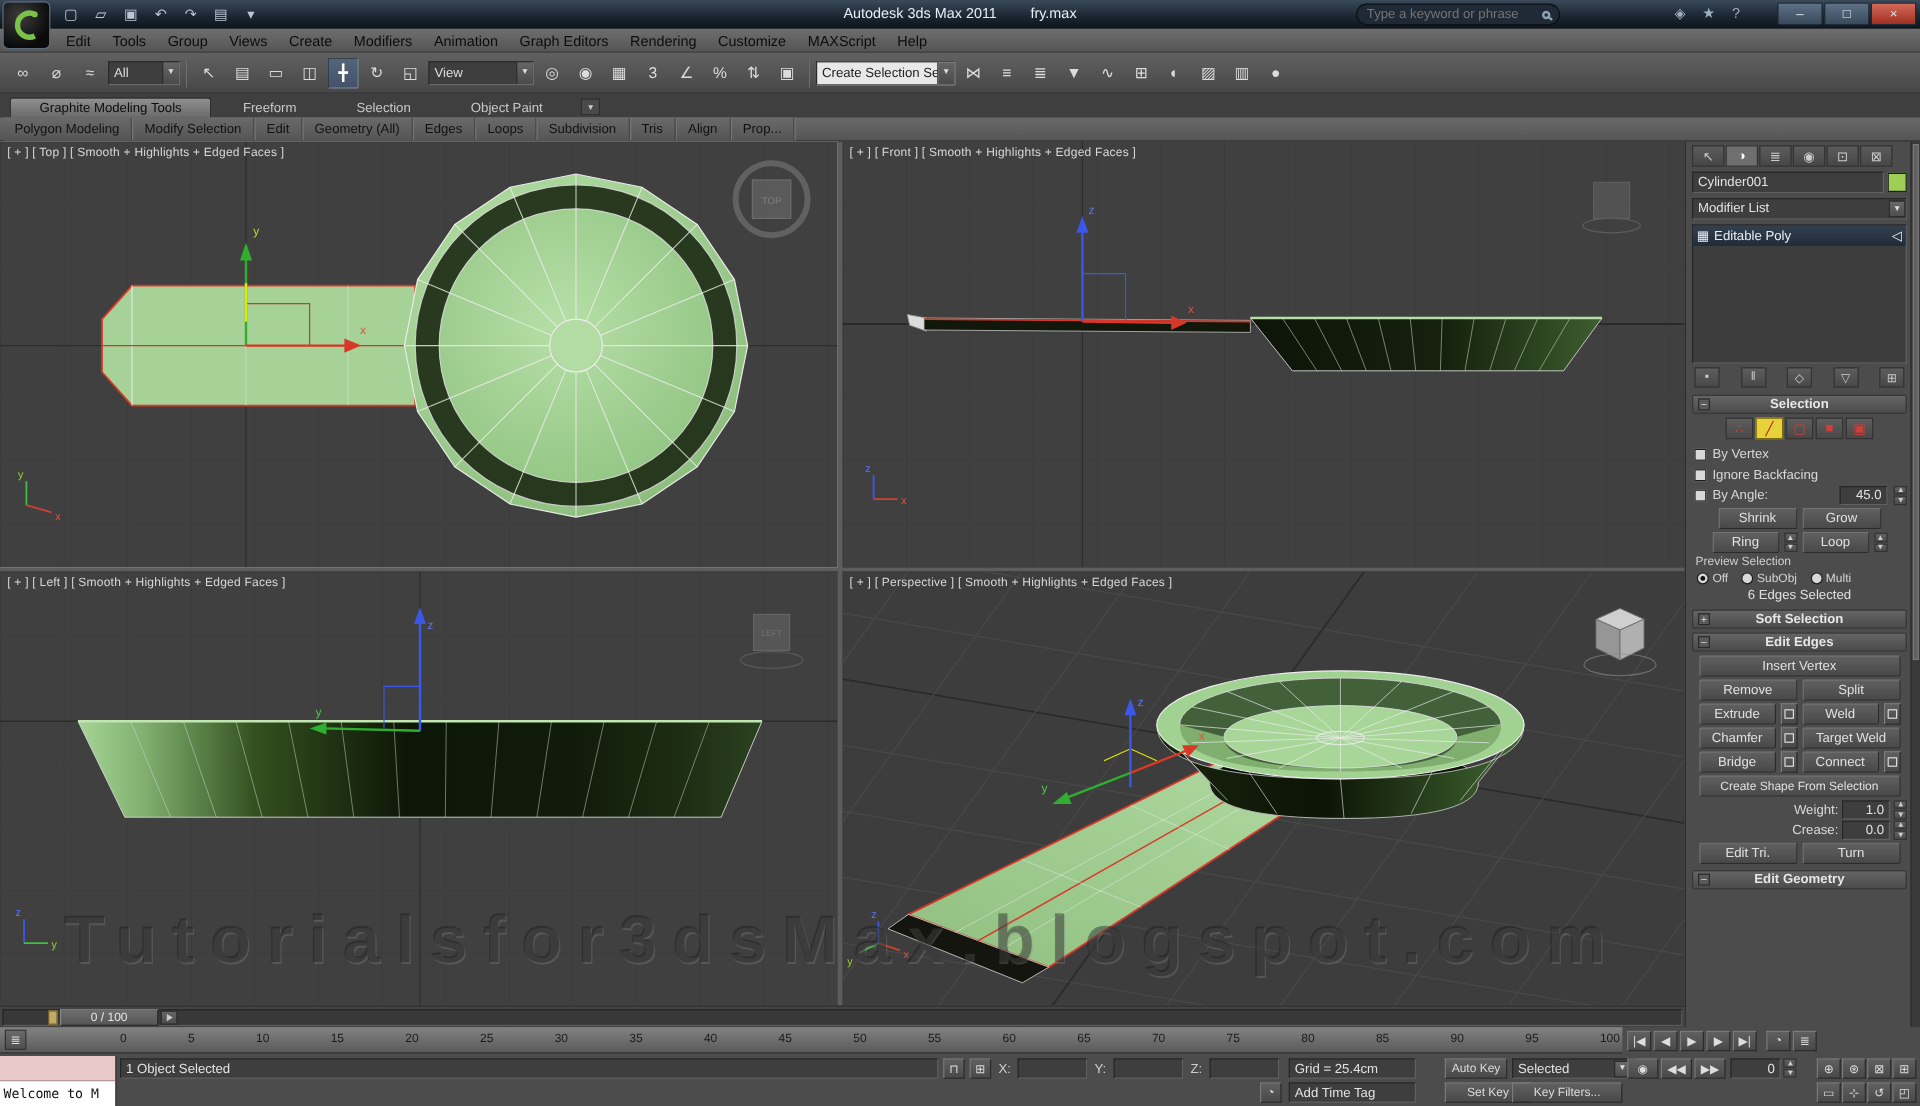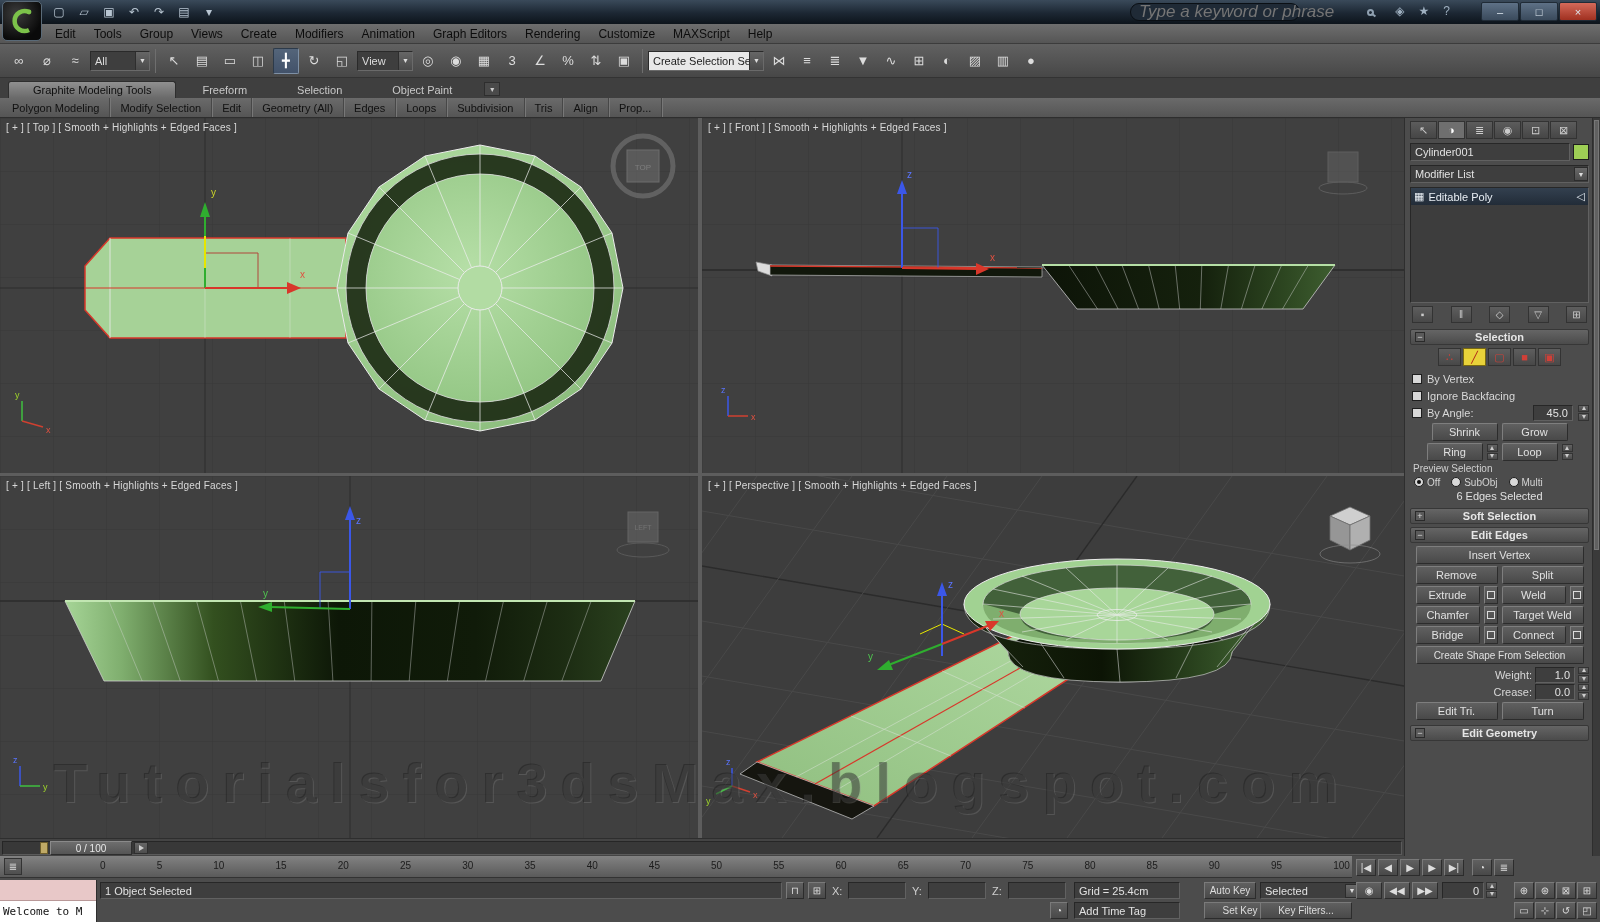--- a/index.html
+++ b/index.html
@@ -6,21 +6,21 @@
 html,body{width:1600px;height:922px;overflow:hidden;background:#4e4e4e;font-family:"Liberation Sans",sans-serif}
 #app{position:absolute;inset:0}
 
 .titlebar{position:absolute;left:0;top:0;width:1600px;height:24px;background:linear-gradient(#3a4a5a,#1c2733 55%,#0d141b);color:#cfd8e0}
 .appbtn{position:absolute;left:2px;top:1px;width:40px;height:40px;z-index:60;background:radial-gradient(circle at 35% 30%,#3c3c3c,#0a0a0a 72%);border:1px solid #5a6a78;border-radius:5px;display:flex;align-items:center;justify-content:center}
 .qat{position:absolute;left:48px;top:2px;display:flex;gap:3px}
 .qbtn{width:22px;height:20px;background:transparent;border:none;color:#b9c6d2;font-size:12px;display:flex;align-items:center;justify-content:center}
 .tb-title{position:absolute;left:0;top:4px;width:100%;text-align:center;font-size:12px;color:#e6edf3;pointer-events:none}
 .tb-title .fname{margin-left:28px}
 .search{position:absolute;right:300px;top:3px;width:170px;height:18px;background:#1f2a36;border:1px solid #0a0f14;border-radius:9px;display:flex;align-items:center;padding:0 8px;gap:4px}
-.search input{flex:1;background:transparent;border:none;outline:none;color:#9fb0c0;font-style:italic;font-size:17px;font-family:"Liberation Sans",sans-serif}
+.search input{flex:1;background:transparent;border:none;outline:none;color:#9fb0c0;font-size:11px;font-family:"Liberation Sans",sans-serif}
 .mag{width:7px;height:7px;border:2px solid #8fa0b0;border-radius:50%;position:relative;flex:none}
 .mag::after{content:'';position:absolute;width:5px;height:2px;background:#8fa0b0;right:-4px;bottom:-2px;transform:rotate(40deg)}
 .tbicons{position:absolute;right:150px;top:4px;display:flex;gap:14px;font-size:12px;color:#9fb0c0}
 .winbtns{position:absolute;right:3px;top:2px;display:flex;gap:1px}
 .winbtn{width:38px;height:19px;background:linear-gradient(#5e7186,#3a4a5c);border:1px solid #202b36;border-radius:2px;color:#dfe8f0;font-size:11px;display:flex;align-items:center;justify-content:center}
 .winbtn.close{background:linear-gradient(#d46a5a,#a03020)}
 
 .menubar{position:absolute;left:0;top:24px;width:1600px;height:20px;background:linear-gradient(#6e6e6e,#555);border-bottom:1px solid #3c3c3c;display:flex;align-items:center;padding-left:46px}
 .menu-item{padding:0 9px;font-size:12px;color:#0c0c0c;height:100%;display:flex;align-items:center}
 
@@ -119,20 +119,23 @@
     <div class="qat">
 
     <button class="qbtn">▢</button>
         <button class="qbtn">▱</button>
         <button class="qbtn">▣</button>
         <button class="qbtn">↶</button>
         <button class="qbtn">↷</button>
         <button class="qbtn">▤</button>
         <button class="qbtn">▾</button>
       </div>
+    <div class="tb-title">
+      <span>Autodesk 3ds Max  2011</span><span class="fname">fry.max</span>
+    </div>
     <div class="search">
       <input placeholder="Type a keyword or phrase" style="">
       <span class="mag"></span>
     </div>
     <div class="tbicons">
 
     <span>◈</span>
         <span>★</span>
         <span>?</span>
       </div>
@@ -178,21 +181,21 @@
     <span class="tsep"></span>
     <span class="tgroup">
         <button class="tbtn">↖</button>
         <button class="tbtn">▤</button>
         <button class="tbtn">▭</button>
         <button class="tbtn">◫</button>
         <button class="tbtn active">╋</button>
         <button class="tbtn">↻</button>
         <button class="tbtn">◱</button>
       </span>
-    <div class="tdd" style="width:56px">
+    <div class="tdd" style="width:88px">
         <span class="lbl">View</span>
         <span class="dd"></span>
       </div>
     <span class="tgroup">
         <button class="tbtn">◎</button>
         <button class="tbtn">◉</button>
         <button class="tbtn">▦</button>
         <button class="tbtn">3</button>
         <button class="tbtn">∠</button>
         <button class="tbtn">%</button>

